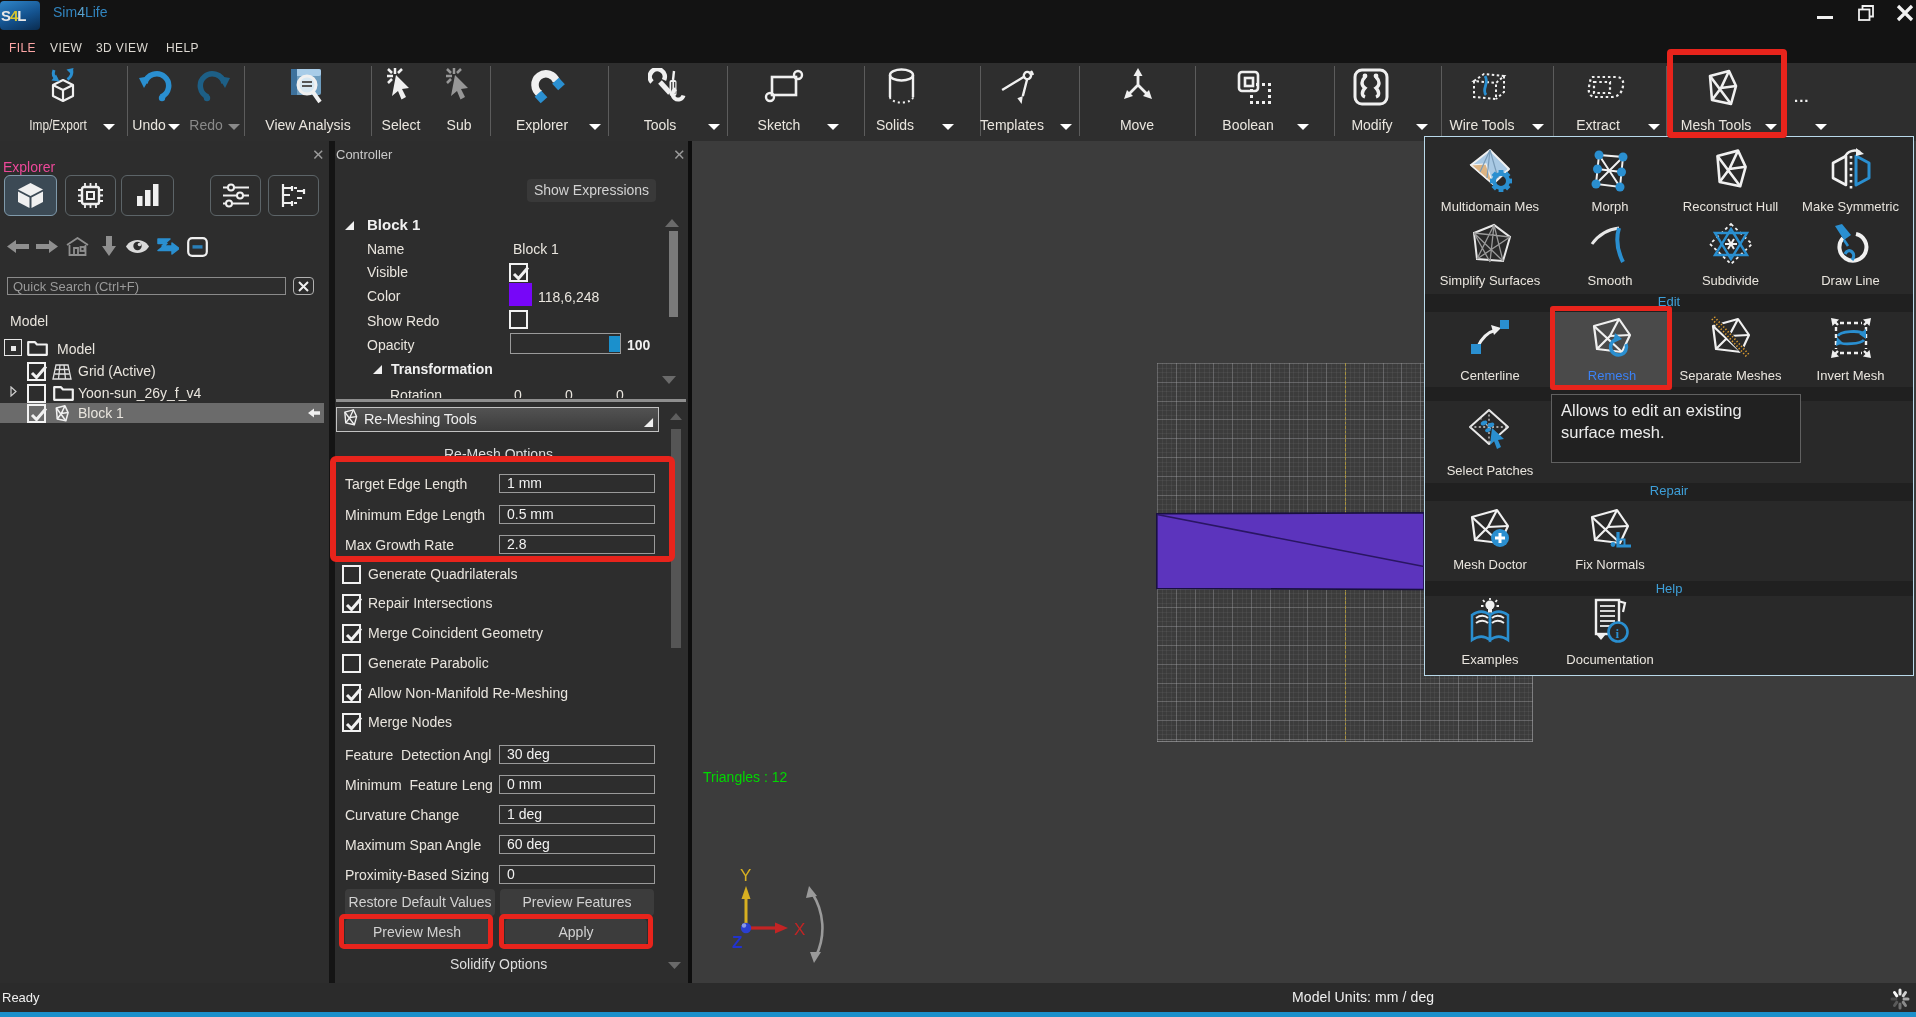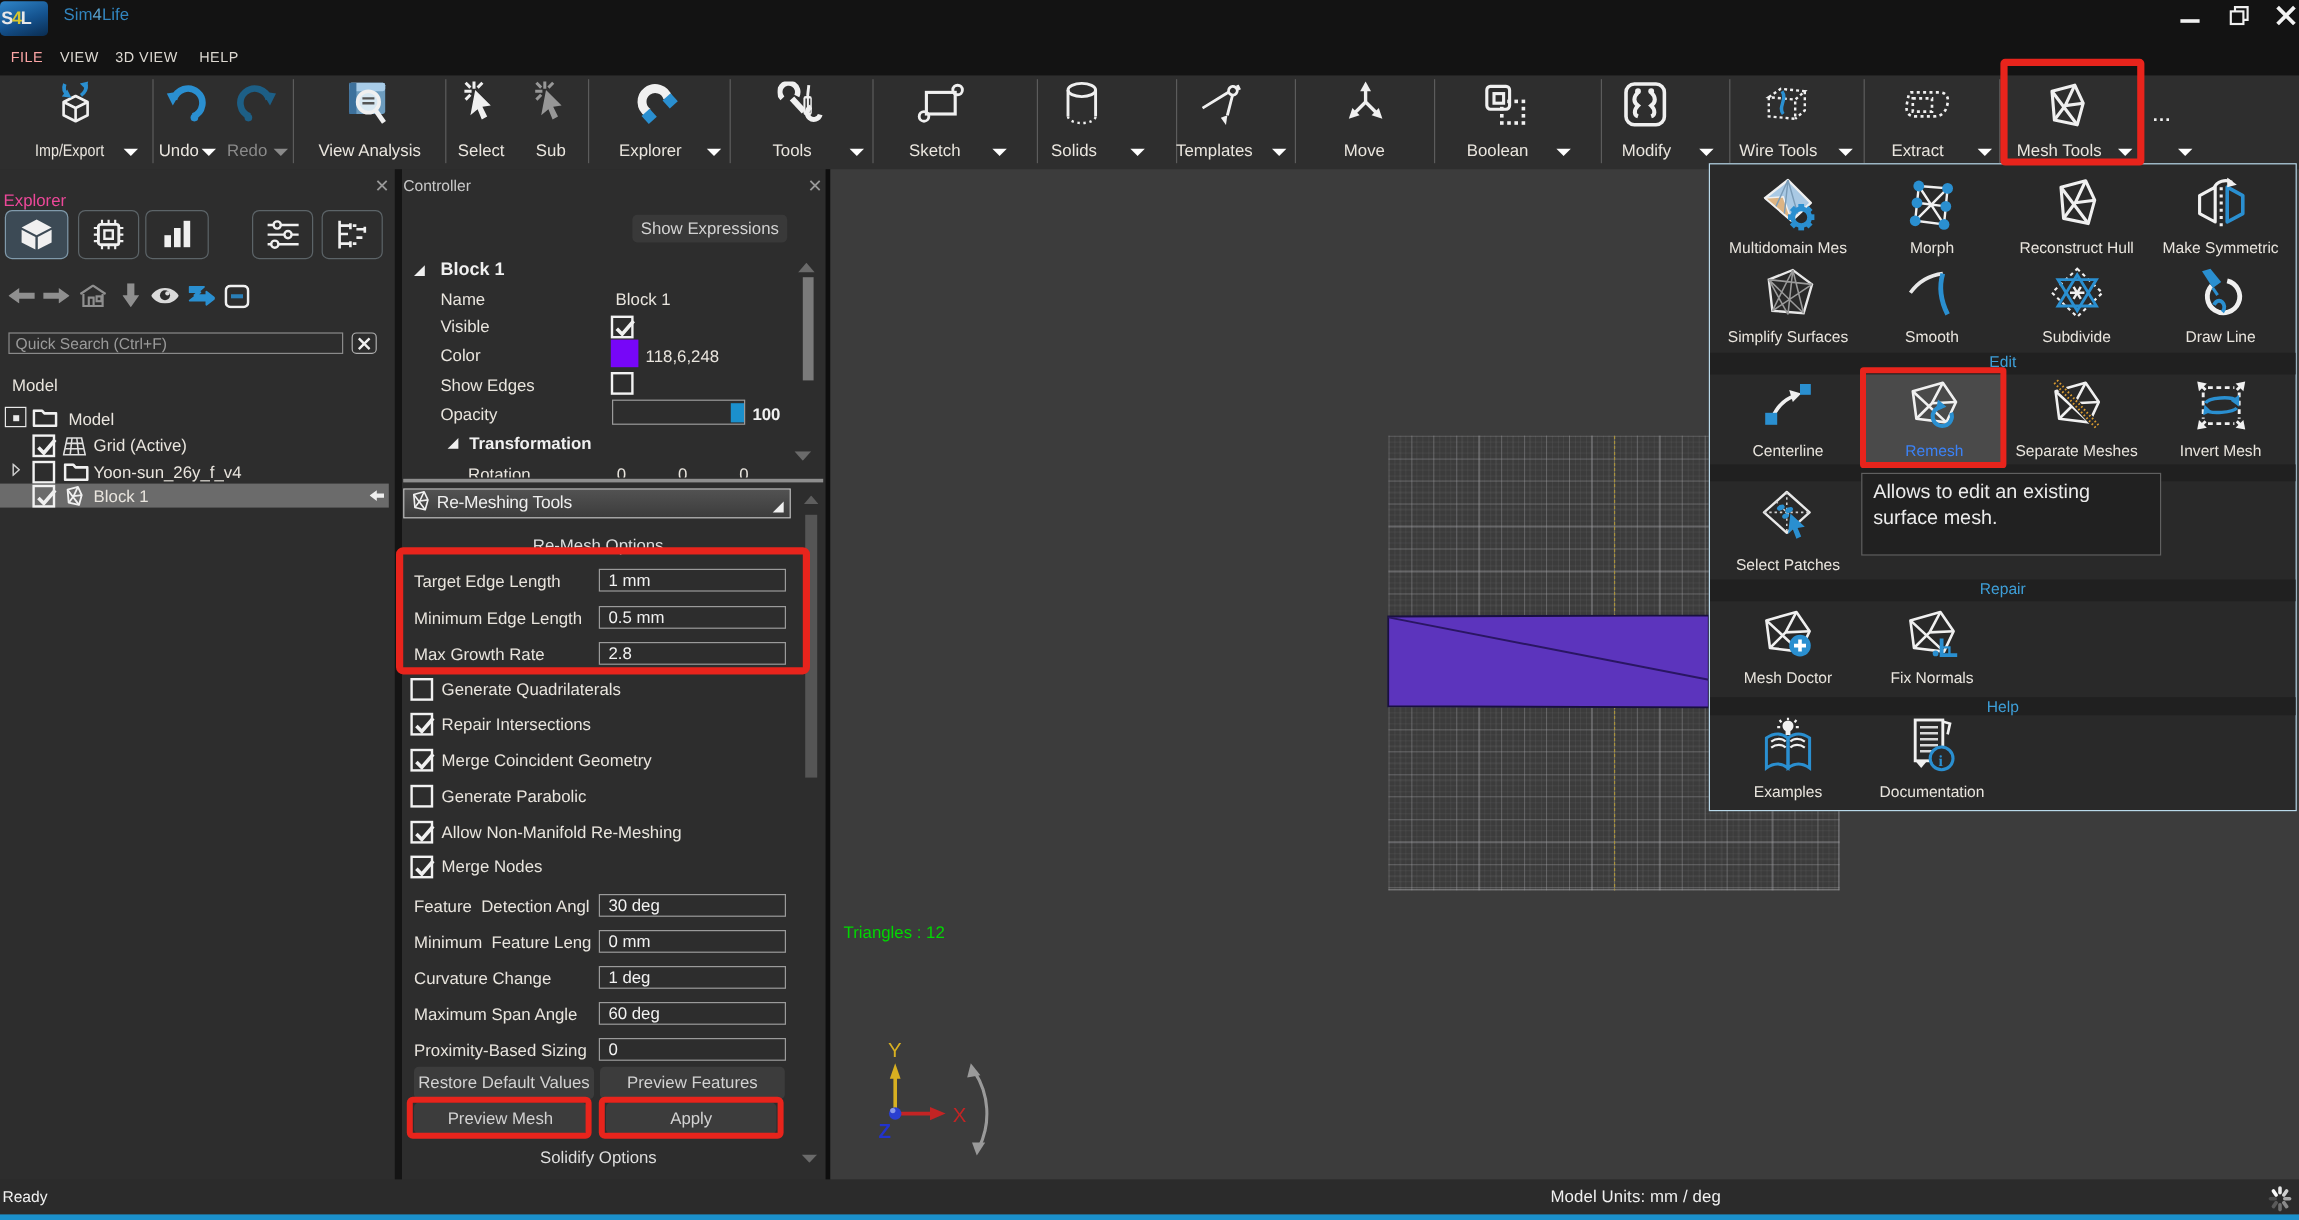--- a/index.html
+++ b/index.html
@@ -205,21 +205,21 @@
 <div class="flab" style="left:513px;top:241px">Block 1</div>
 <div class="flab" style="left:367px;top:264px">Visible</div>
 <div class="cb" style="left:509px;top:263px">
     <svg width="24" height="24" viewBox="0 0 24 24">
       <path d="M5 12 L9.5 16.5 L19 5.5" stroke="#f0f0f0" stroke-width="3" fill="none"></path>
     </svg>
   </div>
 <div class="flab" style="left:367px;top:288px">Color</div>
 <div class="abs" style="left:509px;top:283px;width:23px;height:23px;background:#7706f8"></div>
 <div class="flab" style="left:538px;top:289px">118,6,248</div>
-<div class="flab" style="left:367px;top:313px">Show Edges</div>
+<div class="flab" style="left:367px;top:313px">Show Redo</div>
 <div class="cb" style="left:509px;top:310px"></div>
 <div class="flab" style="left:367px;top:337px">Opacity</div>
 <div class="abs" style="left:510px;top:333px;width:111px;height:21px;border:1.5px solid #9a9a9a"></div>
 <div class="abs" style="left:609px;top:335.5px;width:11px;height:16px;background:#1b90cc"></div>
 <div class="abs" style="left:627px;top:337px;color:#f0f0f0;font-size:14px;font-weight:bold">100</div>
 <svg class="abs" style="left:372px;top:364px" width="11" height="11" viewBox="0 0 11 11">
     <path d="M1 10 L10 10 L10 1 Z" fill="#f0f0f0"></path>
   </svg>
 <div class="abs" style="left:391px;top:361px;color:#f0f0f0;font-size:14px;font-weight:bold">Transformation</div>
 <div class="abs" style="left:335px;top:383px;width:331px;height:15px;overflow:hidden">

